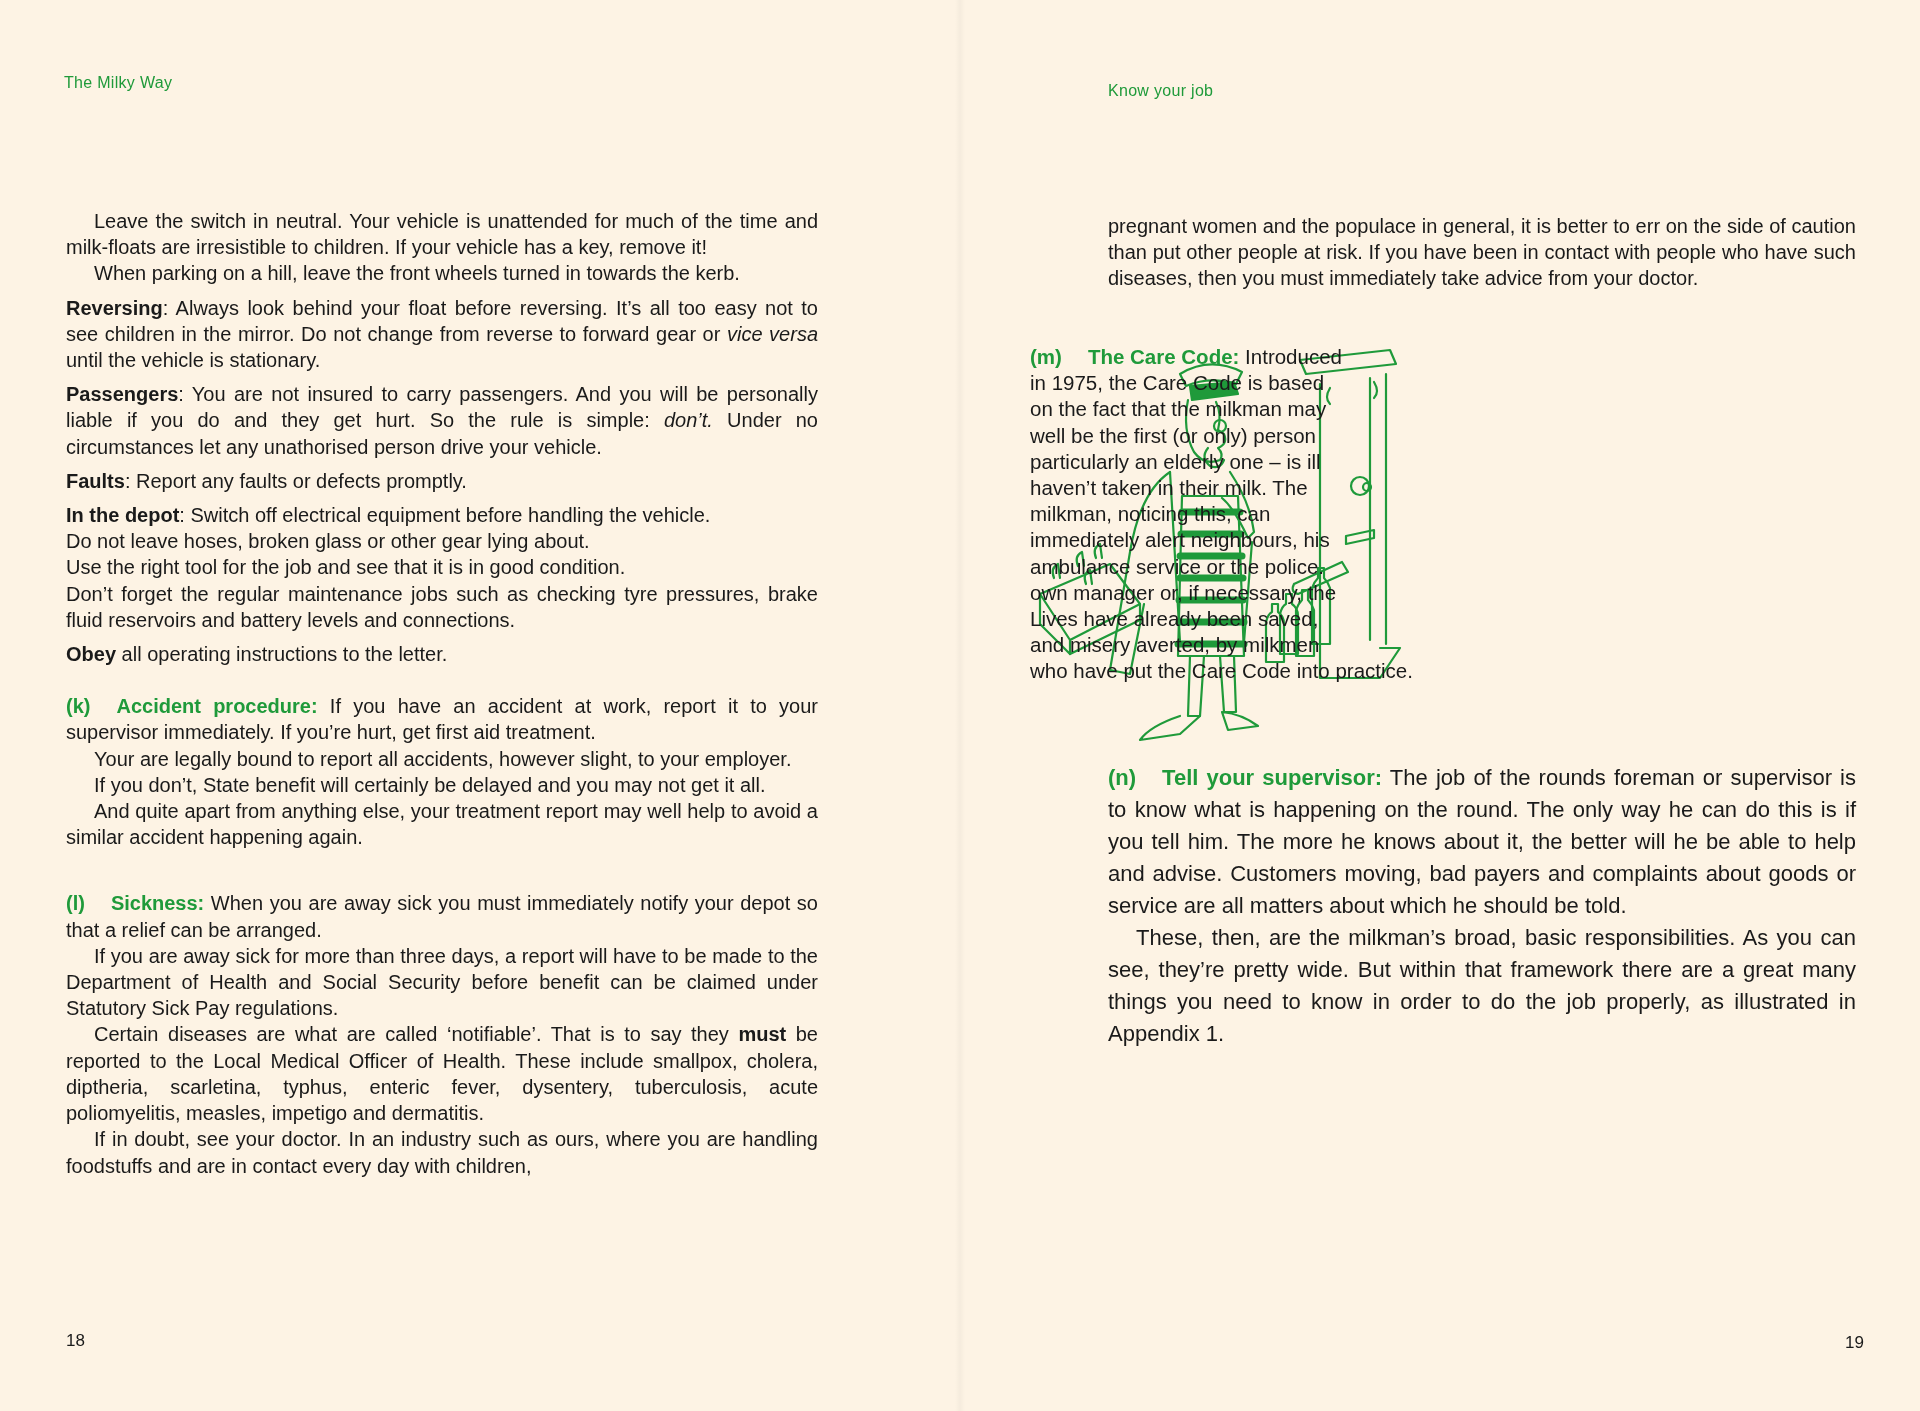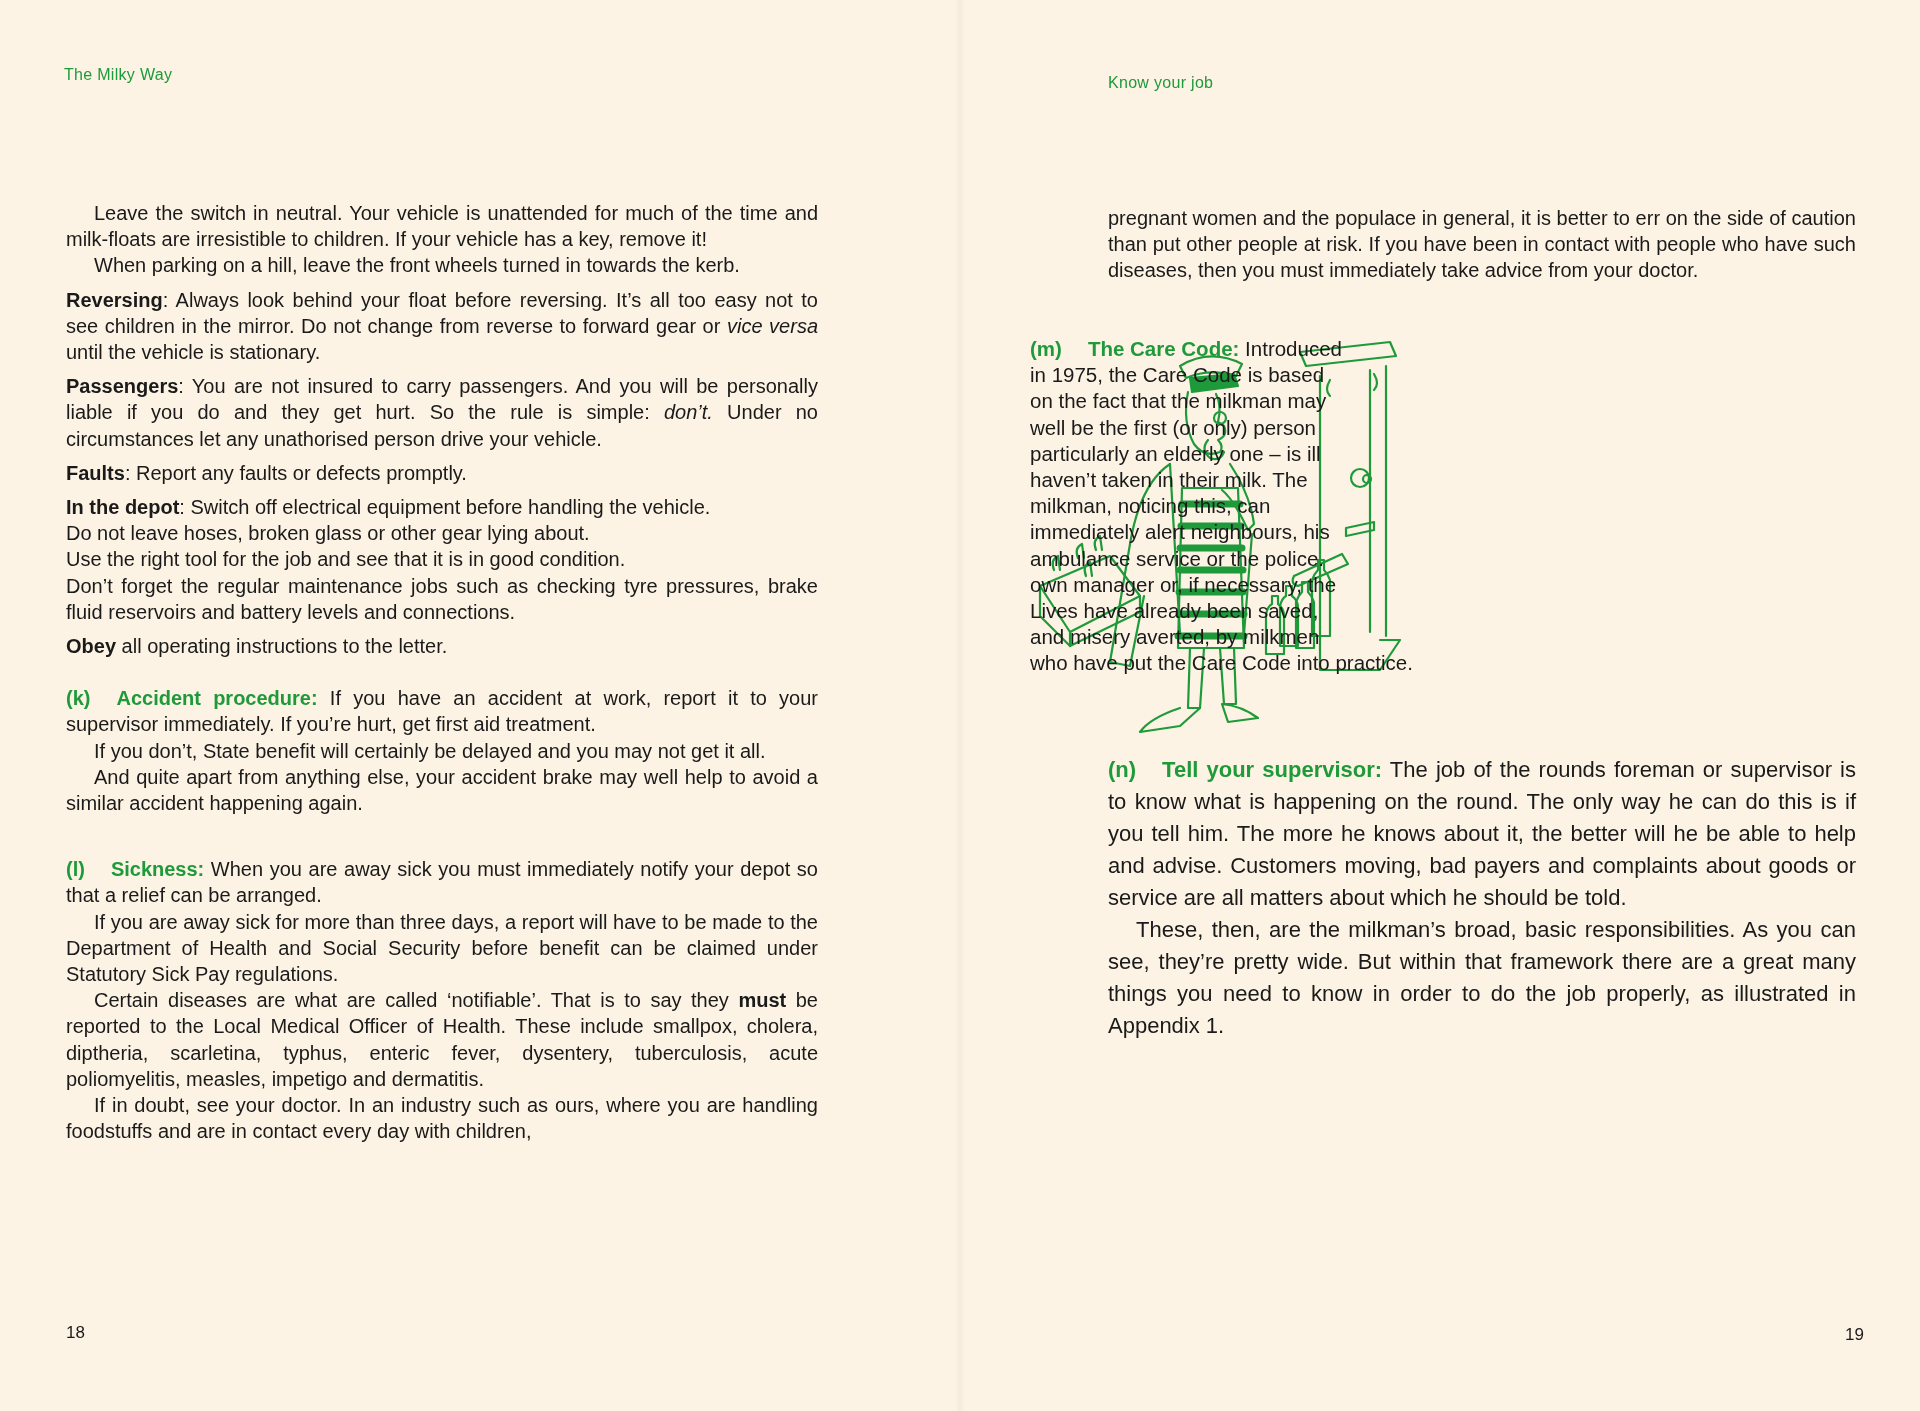--- a/index.html
+++ b/index.html
@@ -3,21 +3,21 @@
 <meta charset="utf-8">
 <style>
   html, body { margin:0; padding:0; }
   body {
     width:1920px; height:1411px; overflow:hidden;
     background:#fdf3e4;
     font-family:"Liberation Sans", sans-serif;
     color:#1a1a1a;
     position:relative;
   }
-  .page { position:absolute; top:8px; height:1102px;padding-left:42px; }
+  .page { position:absolute; top:16px; height:1102px;padding-left:42px; }
   .page.left { left:0; width:960px; }
   .page.right { left:960px; width:960px; }
   .running-head {
     position:absolute; color:#1f9a3a; font-size:16px; letter-spacing:0.3px;
   }
   .left .running-head { left:64px; top:58px; }
   .right .running-head { left:148px; top:66px; }
   .col { position:absolute; font-size:20px; line-height:26.2px; }
   .left .col { left:66px; top:192px; width:752px; }
   .right .col-top { left:148px; top:197px; width:748px; }
@@ -62,22 +62,23 @@
     <p class="gap"><b class="term">Faults</b><span>:</span><span> Report any faults or defects promptly.</span></p>
 
     <p class="gap"><b class="term">In the depot</b><span>:</span><span> Switch off electrical equipment before handling the vehicle.</span></p>
     <p>Do not leave hoses, broken glass or other gear lying about.</p>
     <p>Use the right tool for the job and see that it is in good condition.</p>
     <p>Don’t forget the regular maintenance jobs such as checking tyre pressures, brake fluid reservoirs and battery levels and connections.</p>
 
     <p class="gap"><b class="term">Obey</b><span> all operating instructions to the letter.</span></p>
 
     <p class="biggap"><span class="sec-letter">(k)</span><span class="sec-title">Accident procedure:</span><span> If you have an accident at work, report it to your supervisor immediately. If you’re hurt, get first aid treatment.</span></p>
+    <p class="ind">Your are legally bound to report all accidents, however slight, to your employer.</p>
     <p class="ind">If you don’t, State benefit will certainly be delayed and you may not get it all.</p>
-    <p class="ind">And quite apart from anything else, your accident brake may well help to avoid a similar accident happening again.</p>
+    <p class="ind">And quite apart from anything else, your treatment report may well help to avoid a similar accident happening again.</p>
 
     <p class="hugegap"><span class="sec-letter">(l)</span><span class="sec-title">Sickness:</span><span> When you are away sick you must immediately notify your depot so that a relief can be arranged.</span></p>
     <p class="ind">If you are away sick for more than three days, a report will have to be made to the Department of Health and Social Security before benefit can be claimed under Statutory Sick Pay regulations.</p>
     <p class="ind"><span>Certain diseases are what are called ‘notifiable’. That is to say they </span><b>must</b><span> be reported to the Local Medical Officer of Health. These include smallpox, cholera, diptheria, scarletina, typhus, enteric fever, dysentery, tuberculosis, acute poliomyelitis, measles, impetigo and dermatitis.</span></p>
     <p class="ind">If in doubt, see your doctor. In an industry such as ours, where you are handling foodstuffs and are in contact every day with children,</p>
   </div>
 
   <div class="page-num">18</div>
 </div>
 

